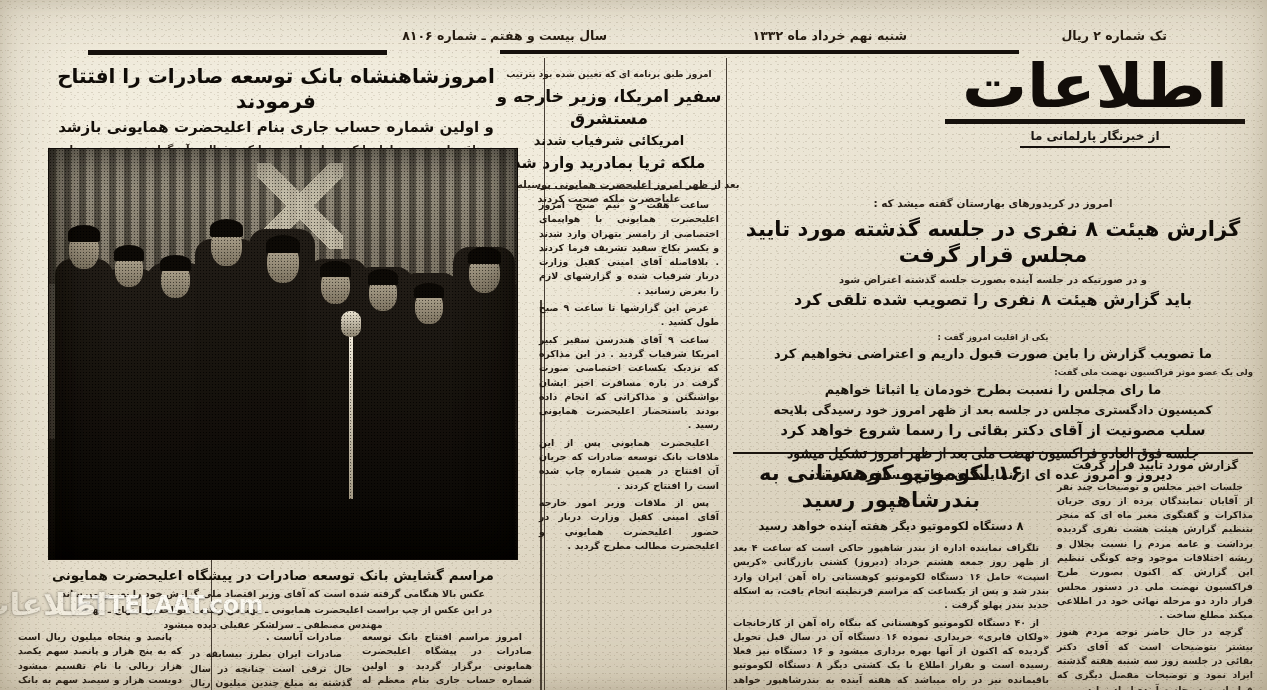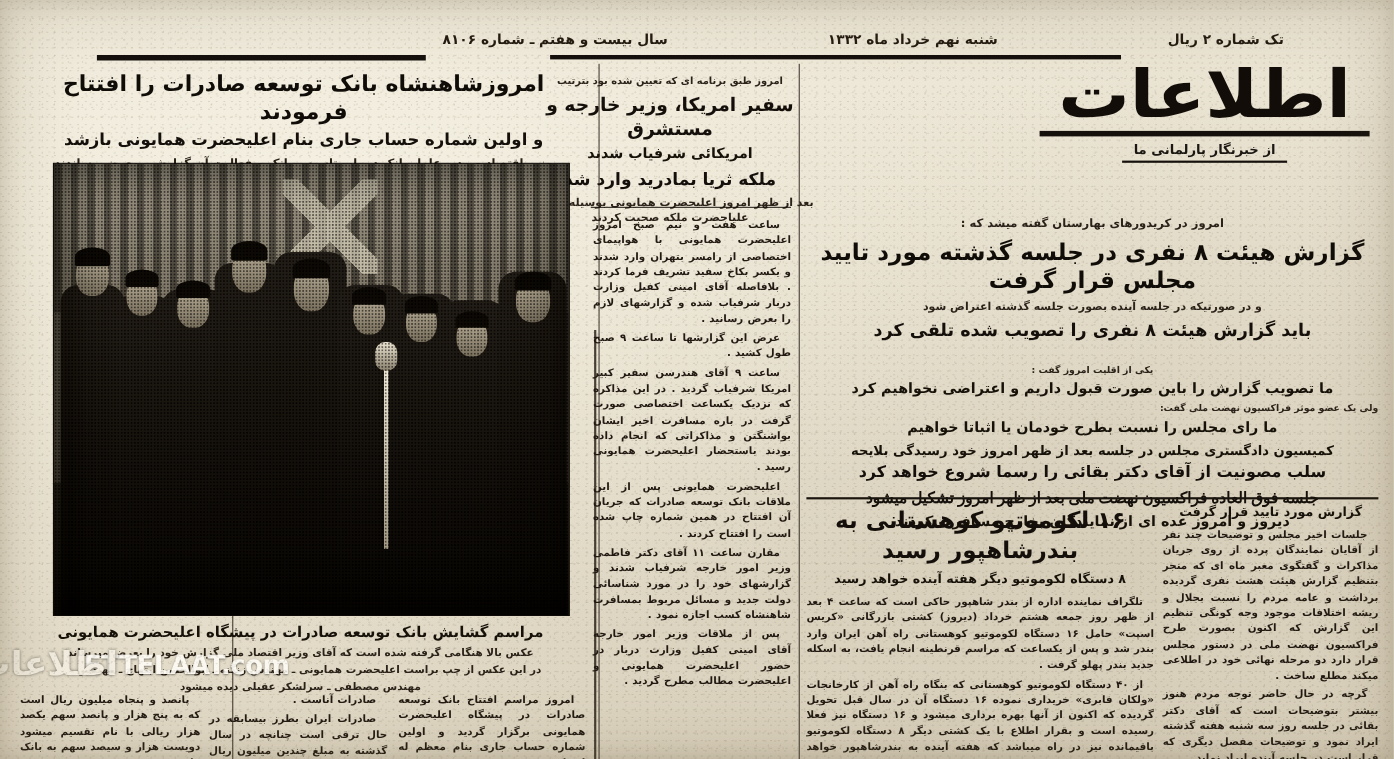--- a/index.html
+++ b/index.html
@@ -214,21 +214,20 @@
     <div class="hl2" style="margin-top:3px;font-size:15.5px;">ملکه ثریا بمادرید وارد شد</div>
     <div class="hl-lead" style="margin-top:5px;">بعد از ظهر امروز اعلیحضرت همایونی بوسیله تلفن با علیاحضرت ملکه صحبت کردند</div>
   </div>
   <div class="hrule thin" style="right:548px;width:182px;top:188px;"></div>
 
   <div class="abs body-col" style="right:548px;top:198px;width:180px;">
     <p>ساعت هفت و نیم صبح امروز اعلیحضرت همایونی با هواپیمای اختصاصی از رامسر بتهران وارد شدند و یکسر بکاخ سفید تشریف فرما کردند . بلافاصله آقای امینی کفیل وزارت دربار شرفیاب شده و گزارشهای لازم را بعرض رسانید .</p>
     <p>عرض این گزارشها تا ساعت ۹ صبح طول کشید .</p>
     <p>ساعت ۹ آقای هندرسن سفیر کبیر امریکا شرفیاب گردید . در این مذاکره که نزدیک یکساعت اختصاصی صورت گرفت در باره مسافرت اخیر ایشان بواشنگتن و مذاکراتی که انجام داده بودند باستحضار اعلیحضرت همایونی رسید .</p>
     <p>اعلیحضرت همایونی پس از این ملاقات بانک توسعه صادرات که جریان آن افتتاح در همین شماره چاپ شده است را افتتاح کردند .</p>
-    <p>مقارن ساعت ۱۱ آقای دکتر فاطمی وزیر امور خارجه شرفیاب شدند و گزارشهای خود را در مورد شناسائی دولت جدید و مسائل مربوط بمسافرت شاهنشاه کسب اجازه نمود .</p>
     <p>پس از ملاقات وزیر امور خارجه آقای امینی کفیل وزارت دربار در حضور اعلیحضرت همایونی و اعلیحضرت مطالب مطرح گردید .</p>
   </div>
 
   <div class="abs" style="left:18px;top:64px;width:516px;">
     <div class="hl1" style="font-size:20px;">امروزشاهنشاه بانک توسعه صادرات را افتتاح فرمودند</div>
     <div class="hl2" style="margin-top:4px;font-size:15px;">و اولین شماره حساب جاری بنام اعلیحضرت همایونی بازشد</div>
     <div class="hl-lead" style="margin-top:4px;font-size:10.5px;">وزیر اقتصاد و مدیر عامل بانک در باب تاسیس بانک و فعالیت آن گزارشی معرض رساندند</div>
   </div>
 
   <div id="photo">

